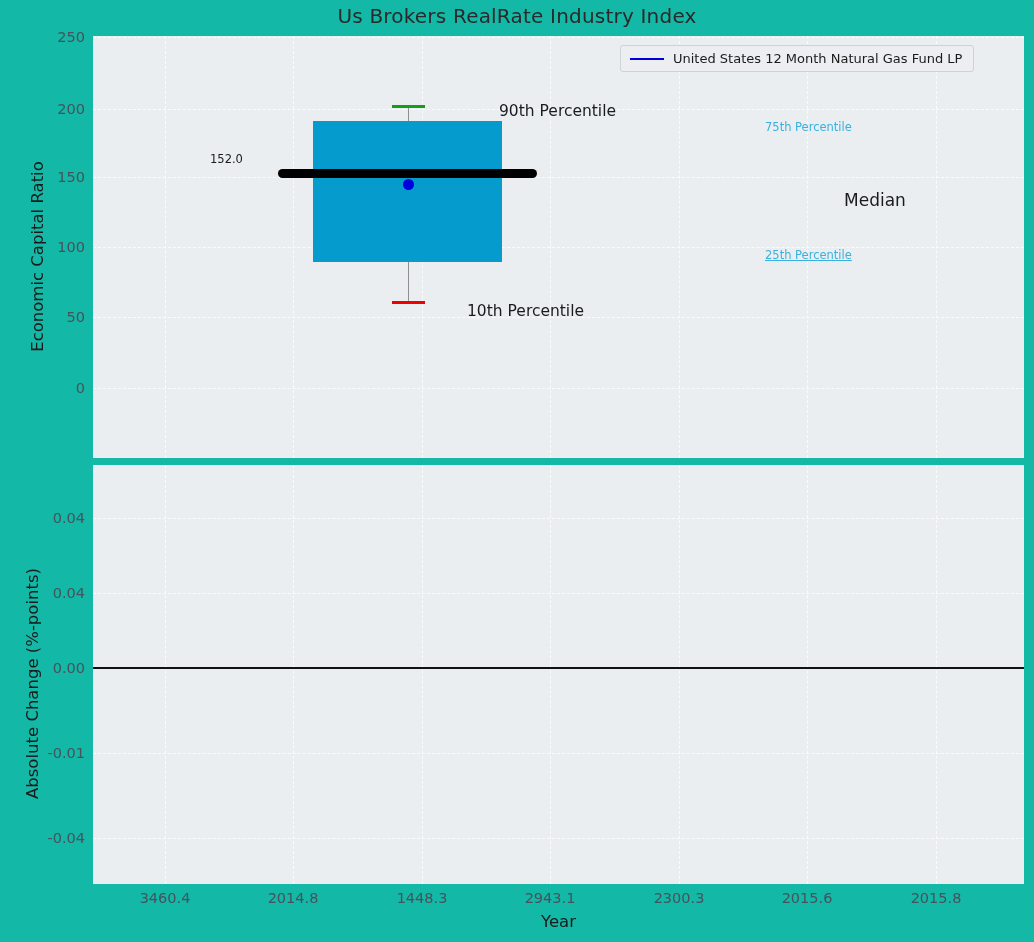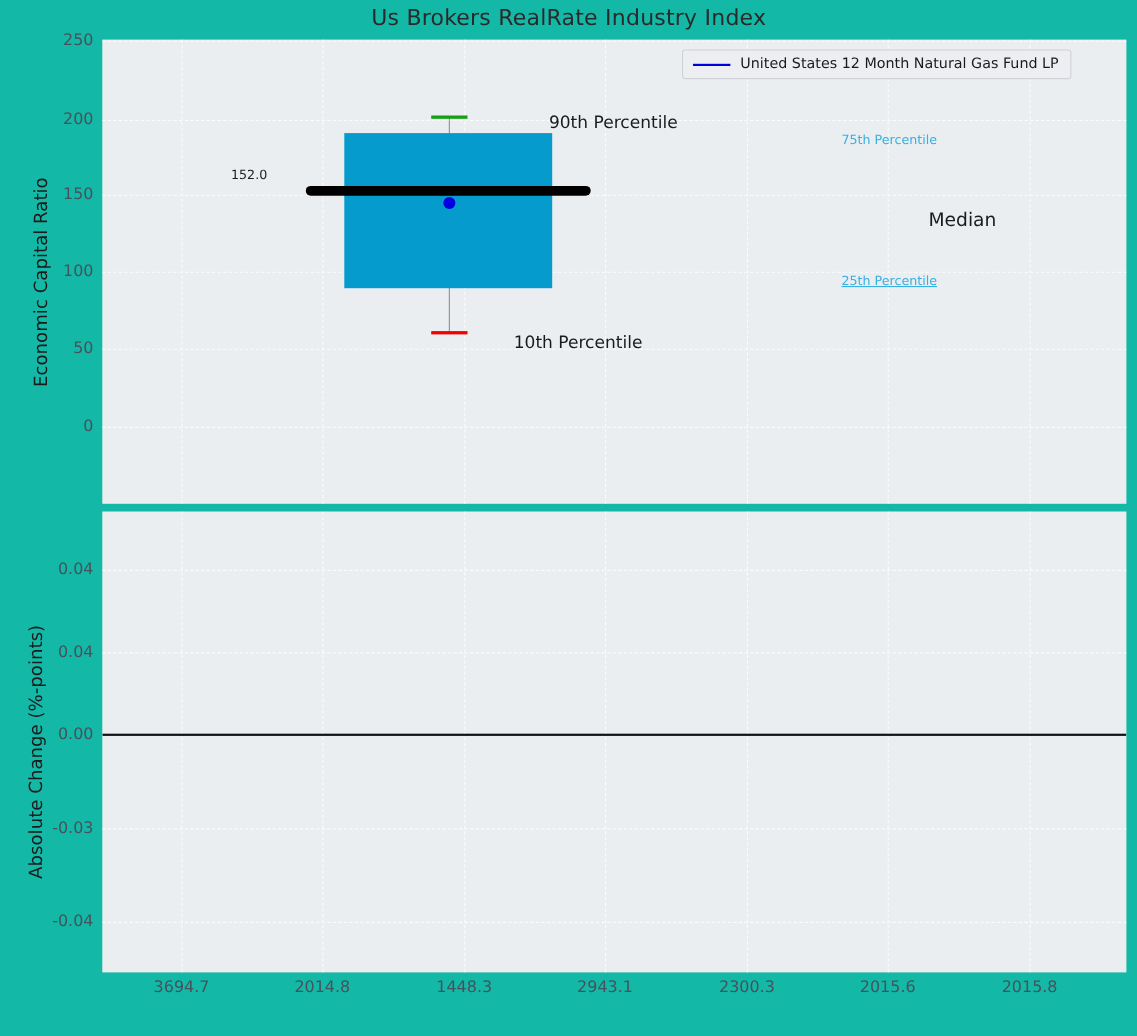--- a/index.html
+++ b/index.html
@@ -264,33 +264,34 @@
     <div class="ytick" style="top:141px">150</div>
     <div class="ytick" style="top:211px">100</div>
     <div class="ytick" style="top:281px">50</div>
     <div class="ytick" style="top:352px">0</div>
   </div>
 
   <div id="ytick-layer-bottom">
     <div class="ytick" style="top:53px">0.04</div>
     <div class="ytick" style="top:128px">0.04</div>
     <div class="ytick" style="top:203px">0.00</div>
-    <div class="ytick" style="top:288px">-0.03</div>
+    <div class="ytick" style="top:288px">-0.01</div>
     <div class="ytick" style="top:373px">-0.04</div>
   </div>
 
-  <div class="xtick" style="left:165px">3694.7</div>
+  <div class="xtick" style="left:165px">3460.4</div>
   <div class="xtick" style="left:293px">2014.8</div>
   <div class="xtick" style="left:422px">1448.3</div>
   <div class="xtick" style="left:550px">2943.1</div>
   <div class="xtick" style="left:679px">2300.3</div>
   <div class="xtick" style="left:807px">2015.6</div>
   <div class="xtick" style="left:936px">2015.8</div>
 
   <div id="ylabel-top">Economic Capital Ratio</div>
   <div id="ylabel-bottom">Absolute Change (%-points)</div>
+  <div id="xlabel">Year</div>
 
   <div id="legend">
     <div id="legend-swatch"></div>
     <div id="legend-label">United States 12 Month Natural Gas Fund LP</div>
   </div>
 
 </div>
 
 </body></html>

